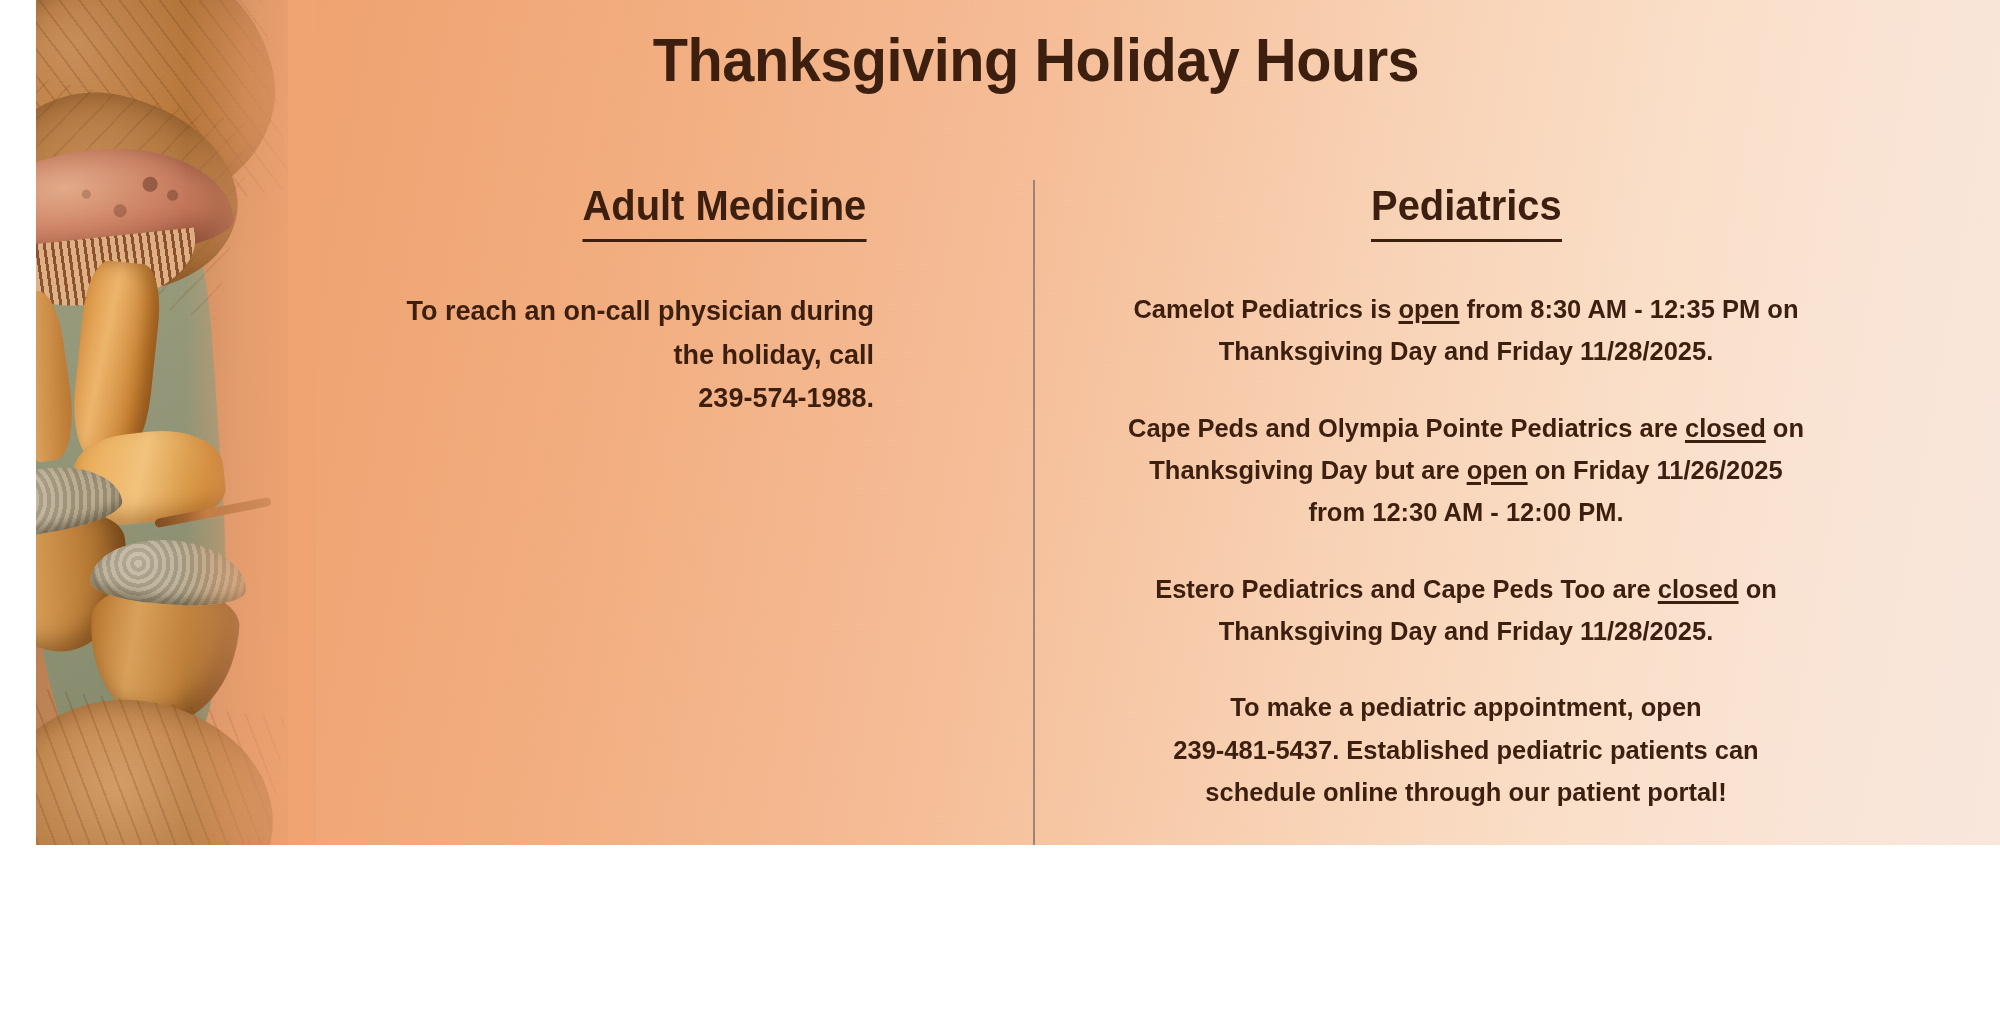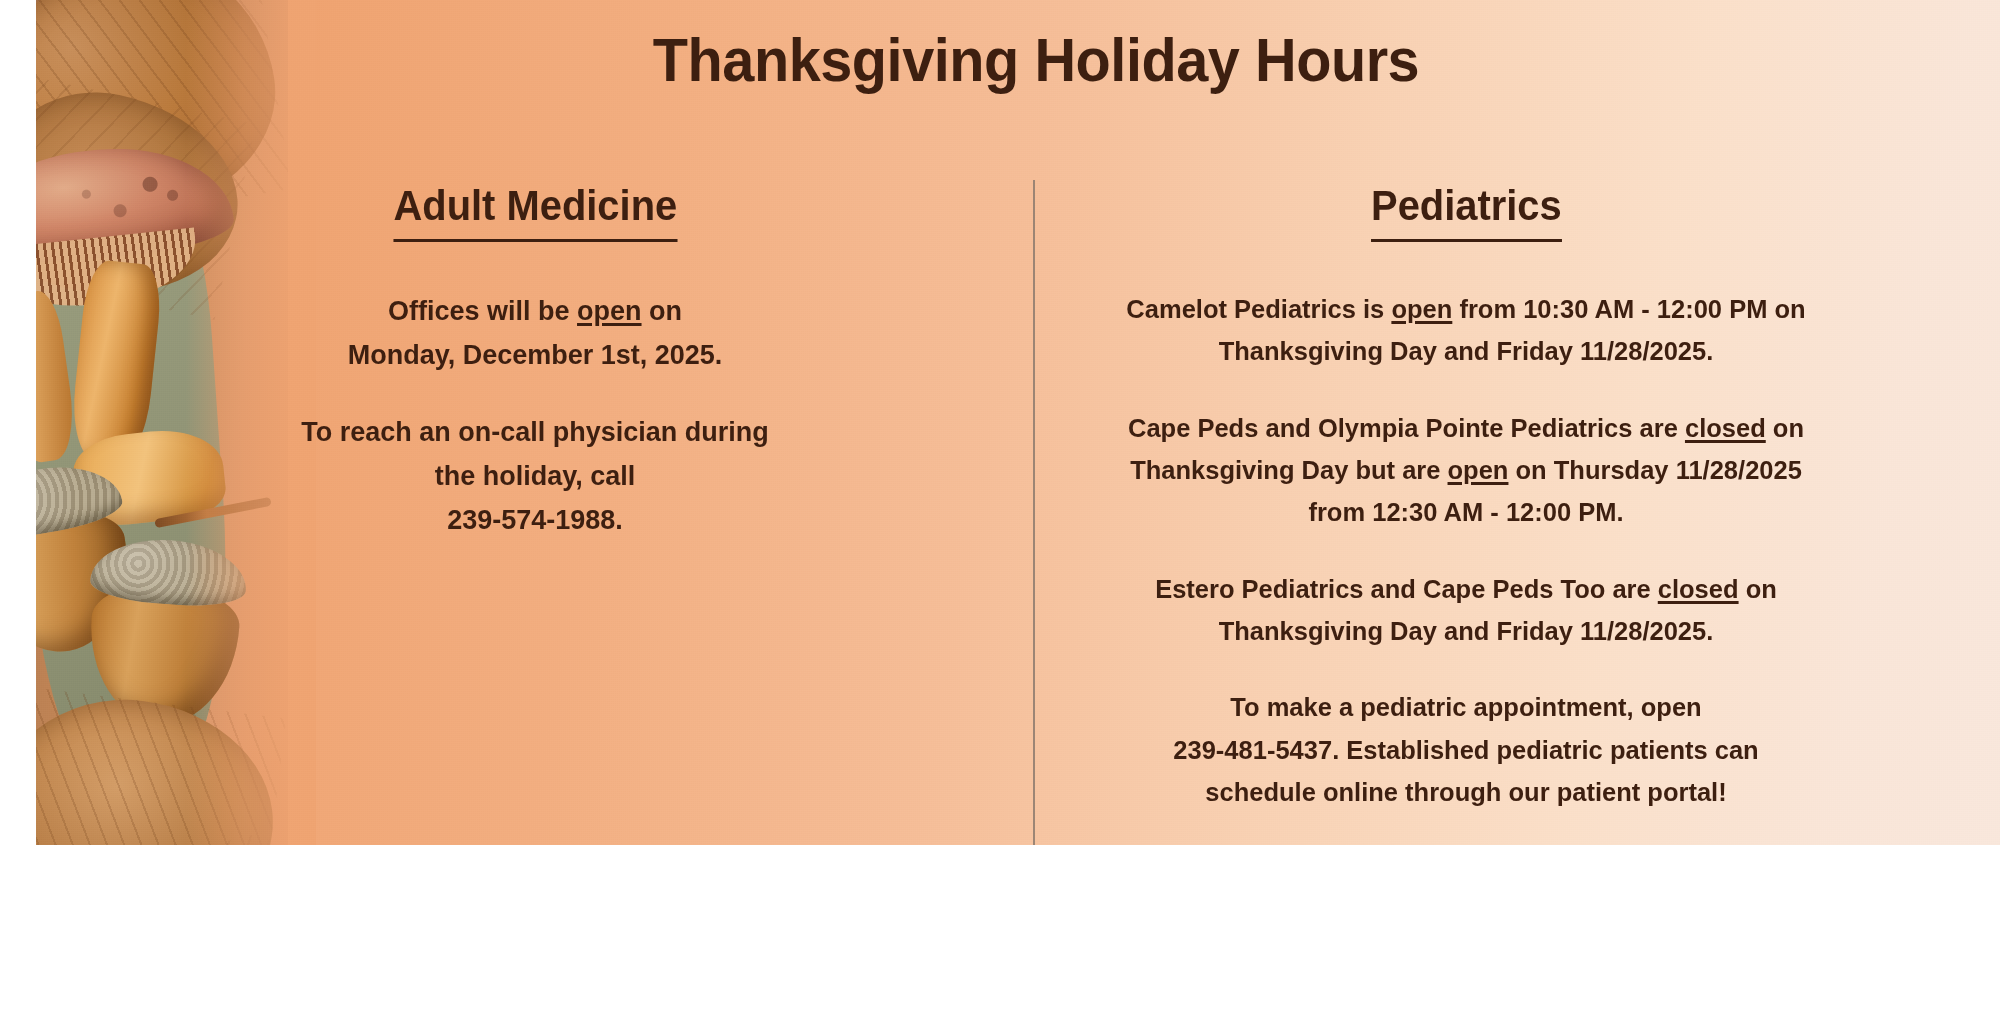--- a/index.html
+++ b/index.html
@@ -107,21 +107,21 @@
   #title{
     position:absolute;left:0;right:0;top:24px;text-align:center;
     font-size:62px;font-weight:700;letter-spacing:-.5px;
     color:#3d1f10;font-stretch:condensed;
     transform:scaleX(.93);transform-origin:50% 50%;
   }
   #divider{position:absolute;left:997px;top:180px;width:2px;height:772px;
     background:#8c7a6d;opacity:.85;}
 
   .col{position:absolute;top:182px;color:#3d1f10;text-align:center;}
-  #colLeft{left:169px;width:660px;}
+  #colLeft{left:178px;width:660px;text-align:right;}
   #colRight{left:1030px;width:800px;text-align:center;}
 
   .colhead{
     display:inline-block;font-size:42px;font-weight:700;letter-spacing:0px;
     padding-bottom:9px;border-bottom:3px solid #3d1f10;
     transform:scaleX(.95);transform-origin:50% 50%;
   }
   .body{margin-top:48px;font-size:27px;font-weight:700;line-height:1.62;}
   #colRight .body{margin-top:46px;font-size:25.5px;line-height:1.66;}
   .para{margin:0 0 34px 0;}
@@ -174,28 +174,27 @@
 
   <div id="grain"></div>
 
   <div id="title">Thanksgiving Holiday Hours</div>
 
   <div id="divider"></div>
 
   <div class="col" id="colLeft">
     <div class="colhead">Adult Medicine</div>
     <div class="body">
-        <div class="para"><span>Offices will be </span><u>open</u><span> on</span><br><span>Monday, December 1st, 2025.</span></div>
         <div class="para"><span>To reach an on-call physician during</span><br><span>the holiday, call</span><br><span>239-574-1988.</span></div>
       </div>
   </div>
 
   <div class="col" id="colRight">
     <div class="colhead">Pediatrics</div>
     <div class="body">
-        <div class="para"><span>Camelot Pediatrics is </span><u>open</u><span> from 10:30 AM - 12:00 PM on</span><br><span>Thanksgiving Day and Friday 11/28/2025.</span></div>
-        <div class="para"><span>Cape Peds and Olympia Pointe Pediatrics are </span><u>closed</u><span> on</span><br><span>Thanksgiving Day but are </span><u>open</u><span> on Thursday 11/28/2025</span><br><span>from 12:30 AM - 12:00 PM.</span></div>
+        <div class="para"><span>Camelot Pediatrics is </span><u>open</u><span> from 8:30 AM - 12:35 PM on</span><br><span>Thanksgiving Day and Friday 11/28/2025.</span></div>
+        <div class="para"><span>Cape Peds and Olympia Pointe Pediatrics are </span><u>closed</u><span> on</span><br><span>Thanksgiving Day but are </span><u>open</u><span> on Friday 11/26/2025</span><br><span>from 12:30 AM - 12:00 PM.</span></div>
         <div class="para"><span>Estero Pediatrics and Cape Peds Too are </span><u>closed</u><span> on</span><br><span>Thanksgiving Day and Friday 11/28/2025.</span></div>
         <div class="para"><span>To make a pediatric appointment, open</span><br><span>239-481-5437. Established pediatric patients can</span><br><span>schedule online through our patient portal!</span></div>
       </div>
   </div>
 
 </div>
 
 </body></html>

